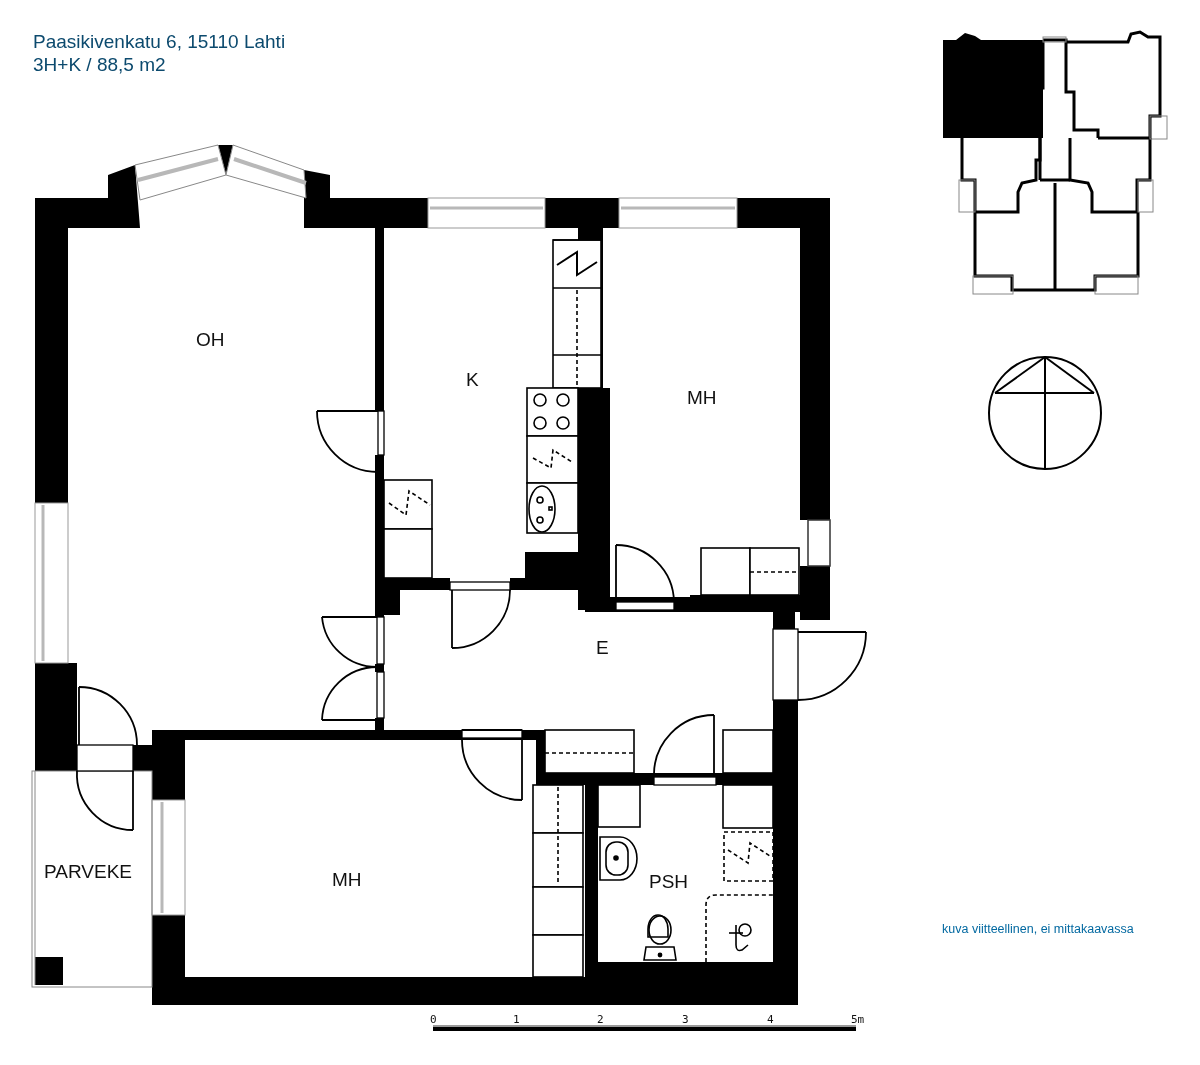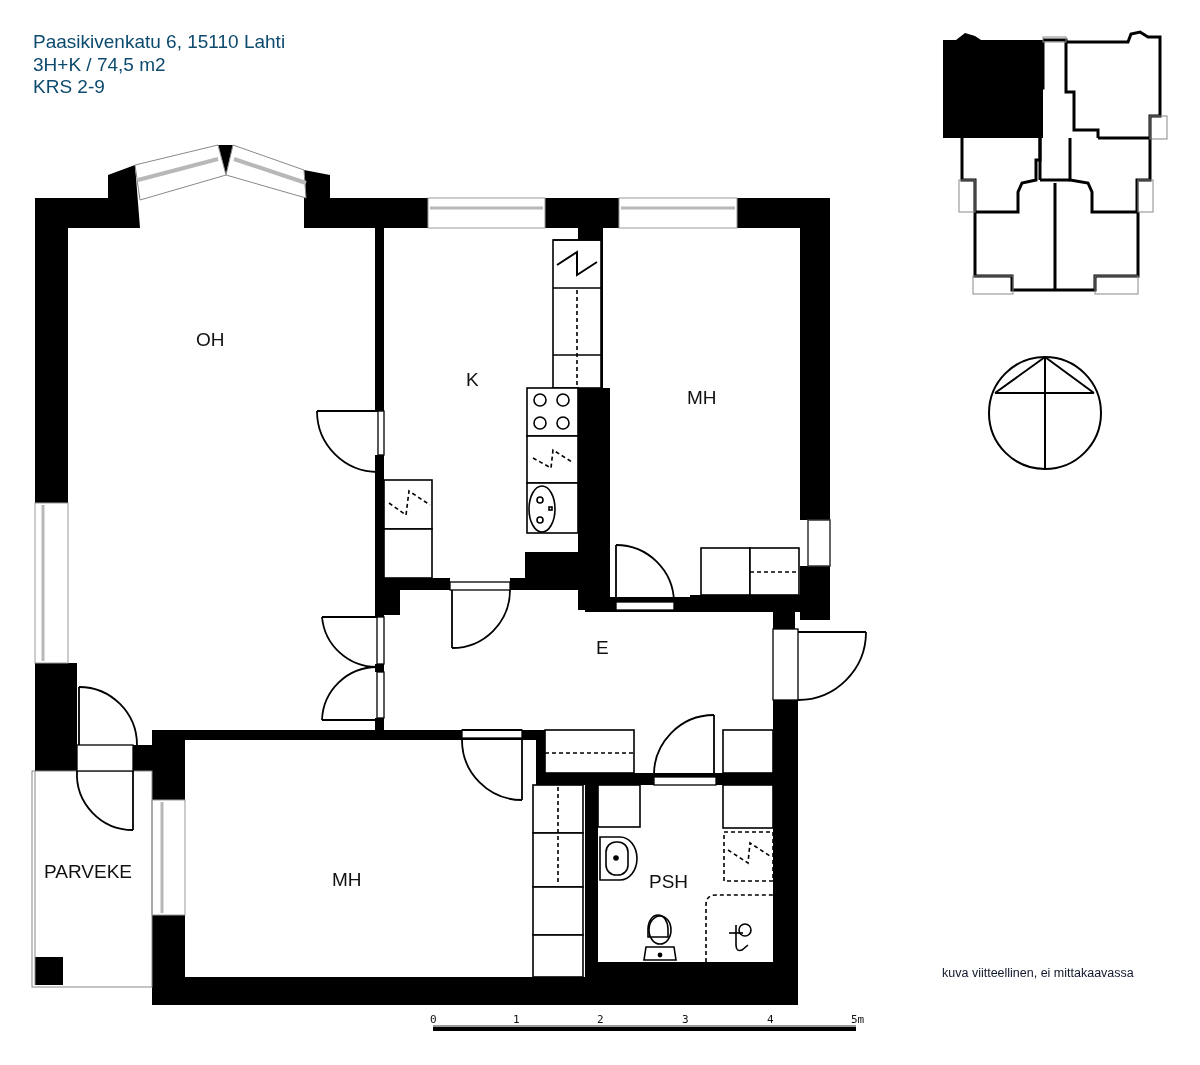--- a/index.html
+++ b/index.html
@@ -1,30 +1,29 @@
 <!DOCTYPE html>
 <html><head>
 <meta charset="utf-8">
 <style>
   html, body { margin: 0; padding: 0; background: #ffffff; }
   body { width: 1200px; height: 1065px; position: relative; overflow: hidden; font-family: "Liberation Sans", sans-serif; color: #111; }
   .header { position: absolute; left: 33px; top: 31px; font-size: 19px; line-height: 22.5px; color: #0c4a6e; }
   .header div { white-space: nowrap; }
-  .disclaimer { position: absolute; left: 942px; top: 966px; font-size: 12.5px; color: #0f172a; white-space: nowrap; }
+  .disclaimer { position: absolute; left: 942px; top: 922px; font-size: 12.5px; color: #0369a1; white-space: nowrap; }
   svg { position: absolute; left: 0; top: 0; }
   .room-label { font-family: "Liberation Sans", sans-serif; font-size: 19px; fill: #111; }
   .scale-label { font-family: "DejaVu Sans Mono", monospace; font-size: 11px; fill: #111; }
 </style>
 </head>
 <body>
 
 <div class="header">
   <div>Paasikivenkatu 6, 15110 Lahti</div>
-  <div>3H+K / 74,5 m2</div>
-  <div>KRS 2-9</div>
+  <div>3H+K / 88,5 m2</div>
 </div>
 
 <svg width="1200" height="1065" viewBox="0 0 1200 1065">
 
   <g fill="#000">
 
     <polygon points="35,198 108,198 108,175 135,165 140,228 68,228 68,300 35,300"></polygon>
 
     <polygon points="218,145 233,145 226,175"></polygon>
 

